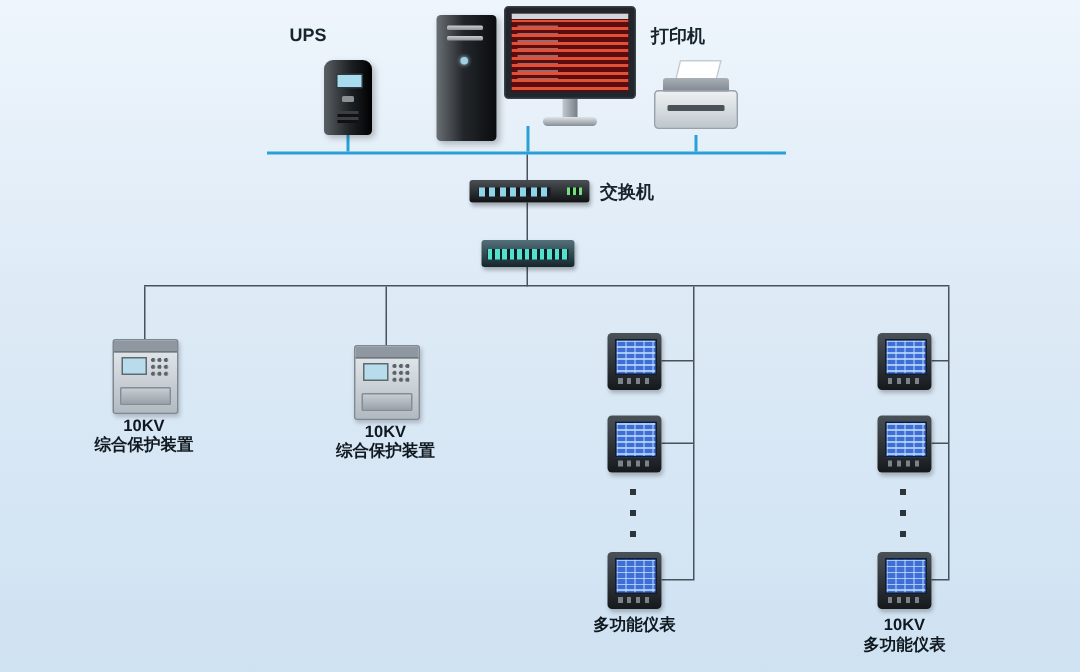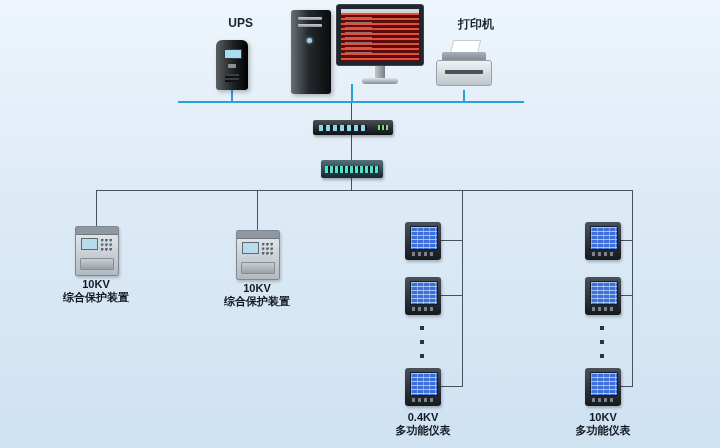--- a/index.html
+++ b/index.html
@@ -5,21 +5,21 @@
   html,body{margin:0;padding:0;}
   .canvas{
     position:relative;width:720px;height:448px;overflow:hidden;
     background:linear-gradient(180deg,#eef5fc 0%,#ddeaf6 45%,#cfe2f2 100%);
     font-family:"Liberation Sans", sans-serif;
   }
   
   .bus{position:absolute;background:#2aa0d8;}
   .wire{position:absolute;background:#46525c;}
   
-  .lbl{position:absolute;font-size:12px;font-weight:bold;color:#17242d;text-align:right;}
+  .lbl{position:absolute;font-size:12px;font-weight:bold;color:#17242d;text-align:left;}
   .lbl.left{text-align:left;}
   .lbl2{position:absolute;font-size:11px;font-weight:bold;color:#101820;text-align:center;line-height:13px;}
   
   .ups{position:absolute;width:32px;height:50px;background:linear-gradient(90deg,#5a5f63,#1d2124 55%,#000);
        border-radius:6px 6px 3px 3px;box-shadow:2px 2px 4px rgba(0,0,0,.25);}
   .ups-screen{position:absolute;left:8px;top:9px;width:16px;height:8px;background:#a8dcee;border:1px solid #2f3b40;border-radius:1px;}
   .ups-btn{position:absolute;left:12px;top:24px;width:8px;height:4px;background:#8a9096;border-radius:1px;}
   .ups-vent{position:absolute;left:9px;top:34px;width:14px;height:8px;
        background:repeating-linear-gradient(180deg,#3a3f43 0 2px,#111 2px 4px);}
   
@@ -126,20 +126,21 @@
     <div class="ptop"></div>
     <div class="pbody">
       <div class="pslot"></div>
     </div>
   </div>
 
   <div class="switch" style="left:313px;top:120px">
     <div class="sports"></div>
     <div class="sled"></div>
   </div>
+  <div class="lbl left" style="left:400px;top:120px;width:80px">交换机</div>
 
   <div class="serial" style="left:321px;top:160px">
     <div class="serports"></div>
   </div>
 
   <div class="prot" style="left:75px;top:226px">
     <div class="prot-top"></div>
     <div class="prot-screen"></div>
     <div class="prot-keys"></div>
     <div class="prot-bottom"></div>
@@ -169,21 +170,20 @@
     <div class="meter-btns"></div>
   </div>
   <div class="vdot" style="left:420px;top:326px"></div>
   <div class="vdot" style="left:420px;top:340px"></div>
   <div class="vdot" style="left:420px;top:354px"></div>
   <div class="meter" style="left:405px;top:368px">
     <div class="meter-lcd"></div>
     <div class="meter-btns"></div>
   </div>
   <div class="lbl2" style="left:373px;top:411px;width:100px">
-    <div>0.4KV</div>
     <div>多功能仪表</div>
   </div>
 
   <div class="meter" style="left:585px;top:222px">
     <div class="meter-lcd"></div>
     <div class="meter-btns"></div>
   </div>
   <div class="meter" style="left:585px;top:277px">
     <div class="meter-lcd"></div>
     <div class="meter-btns"></div>

